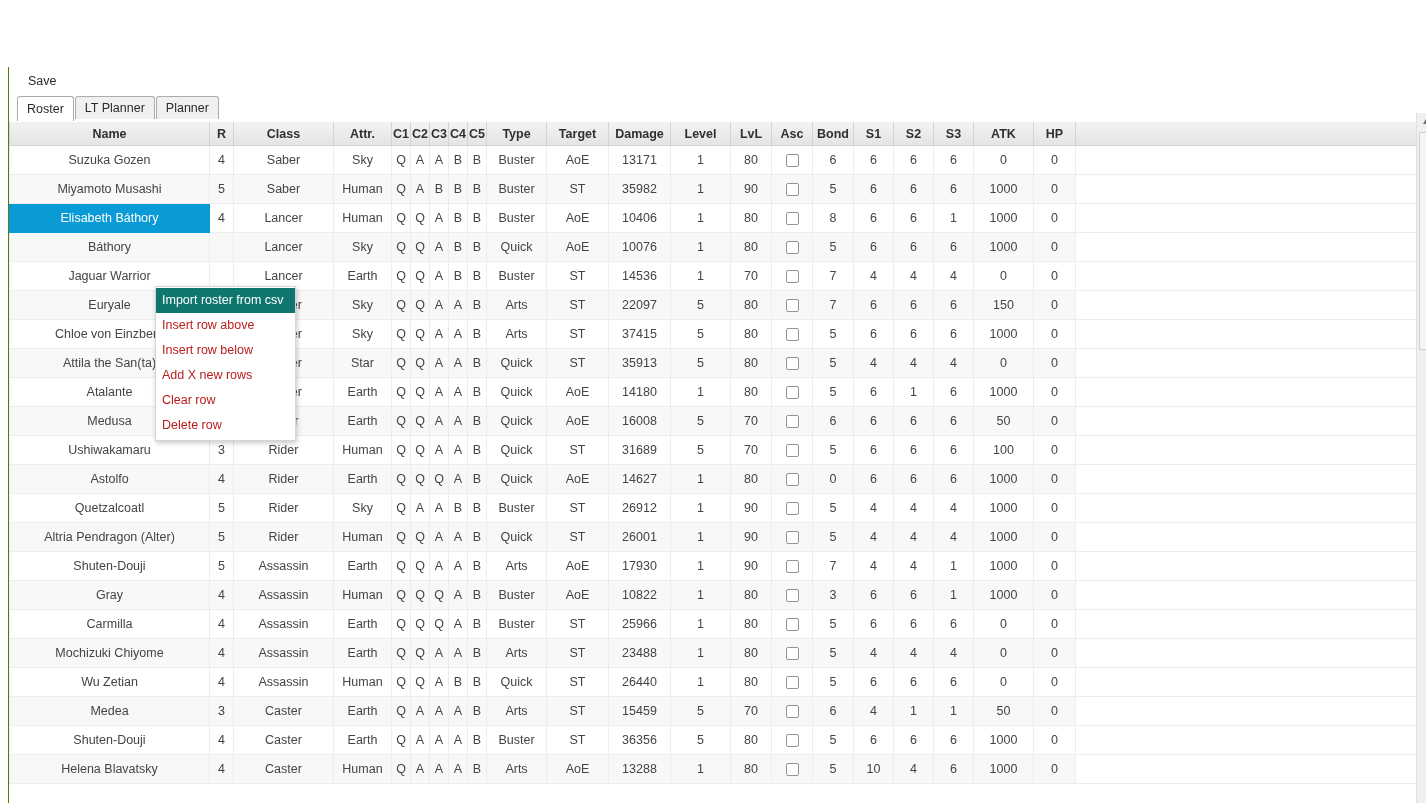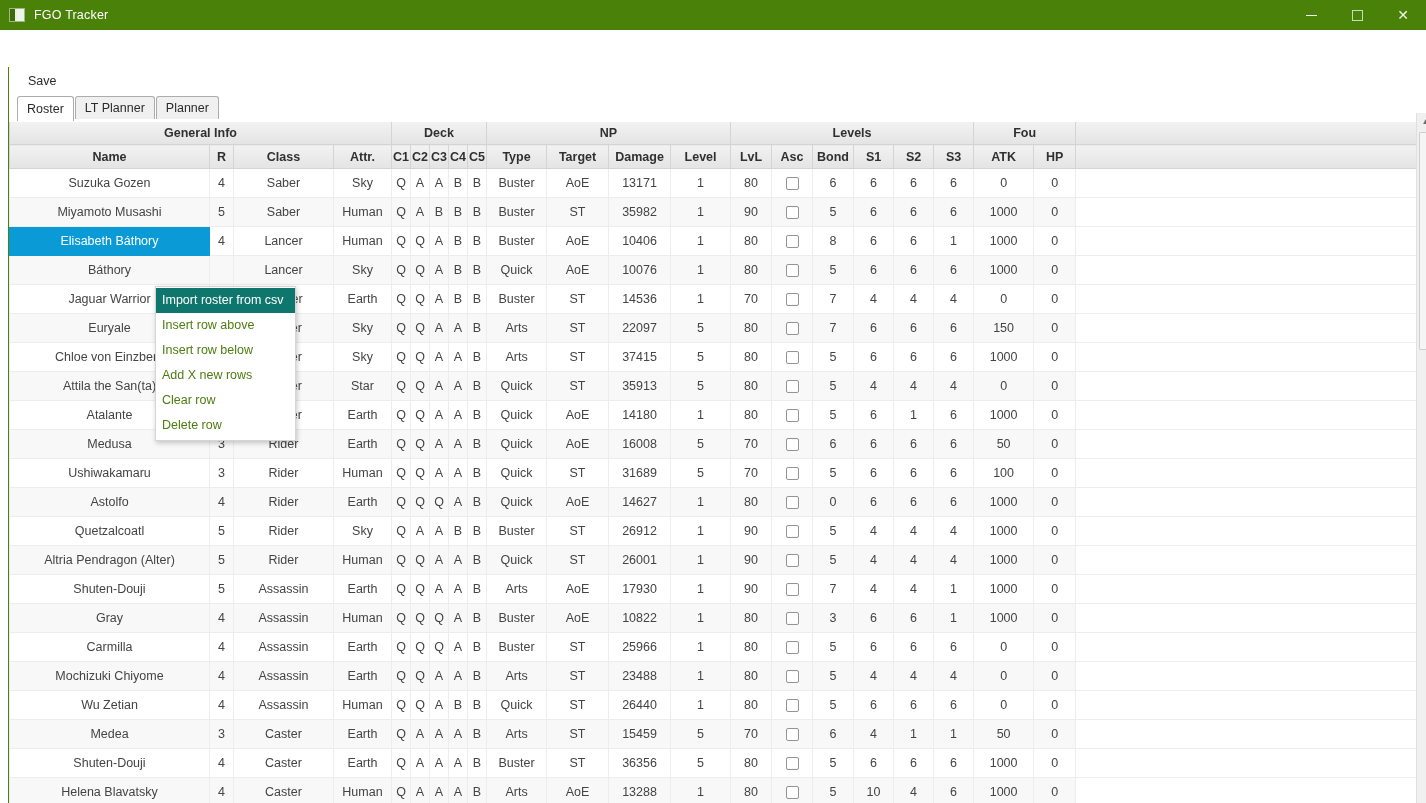--- a/index.html
+++ b/index.html
@@ -224,52 +224,33 @@
     box-shadow: 1px 2px 5px rgba(0,0,0,.22);
     padding: 1px 0 2px 0;
     z-index: 40;
     box-sizing: border-box;
   }
   .ctx-item {
     height: 25px;
     line-height: 25px;
     padding-left: 6px;
     font-size: 12.5px;
-    color: #4d7c0f;
+    color: #b91c1c;
     white-space: nowrap;
   }
   .ctx-item.highlight {
     background: #0f766e;
     color: #ffffff;
   }
 </style>
 </head>
 <body>
 
 <div id="app">
 
-  <div class="titlebar">
-    <div class="title-icon">
-      <i class="ti-a"></i>
-        <i class="ti-b"></i>
-        <i class="ti-c"></i>
-    </div>
-    <div class="title-text">FGO Tracker</div>
-    <div class="win-controls">
-      <div class="win-btn">
-        <span class="glyph-min"></span>
-      </div>
-      <div class="win-btn">
-        <span class="glyph-max"></span>
-      </div>
-      <div class="win-btn close">
-        <span class="glyph-close">✕</span>
-      </div>
-    </div>
-  </div>
 
   <div class="window-body">
 
     <div class="menubar">
       <div class="menu-item">Save</div>
     </div>
 
     <div class="tabstrip">
       <div class="tab active">Roster</div>
       <div class="tab">LT Planner</div>
@@ -297,28 +278,20 @@
             <col style="width:41px">
             <col style="width:40px">
             <col style="width:40px">
             <col style="width:40px">
           <col style="width:60px">
             <col style="width:42px">
           <col style="width:343px">
         </colgroup>
         <thead>
           <tr>
-            <th class="grp" colspan="4">General Info</th>
-            <th class="grp" colspan="5">Deck</th>
-            <th class="grp" colspan="4">NP</th>
-            <th class="grp" colspan="6">Levels</th>
-            <th class="grp" colspan="2">Fou</th>
-            <th class="grp filler-head"></th>
-          </tr>
-          <tr>
             <th>Name</th>
             <th>R</th>
             <th>Class</th>
             <th>Attr.</th>
             <th>C1</th>
             <th>C2</th>
             <th>C3</th>
             <th>C4</th>
             <th>C5</th>
             <th>Type</th>

